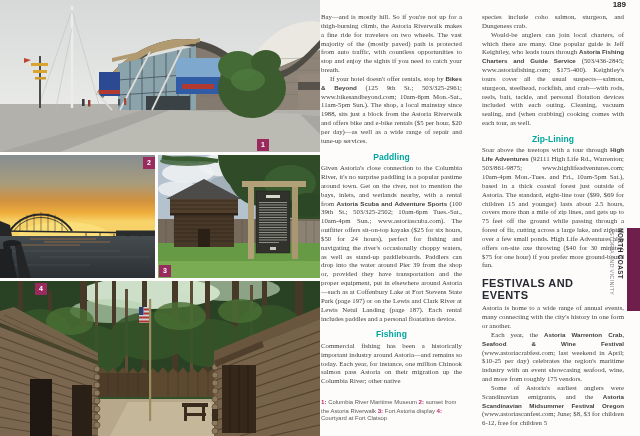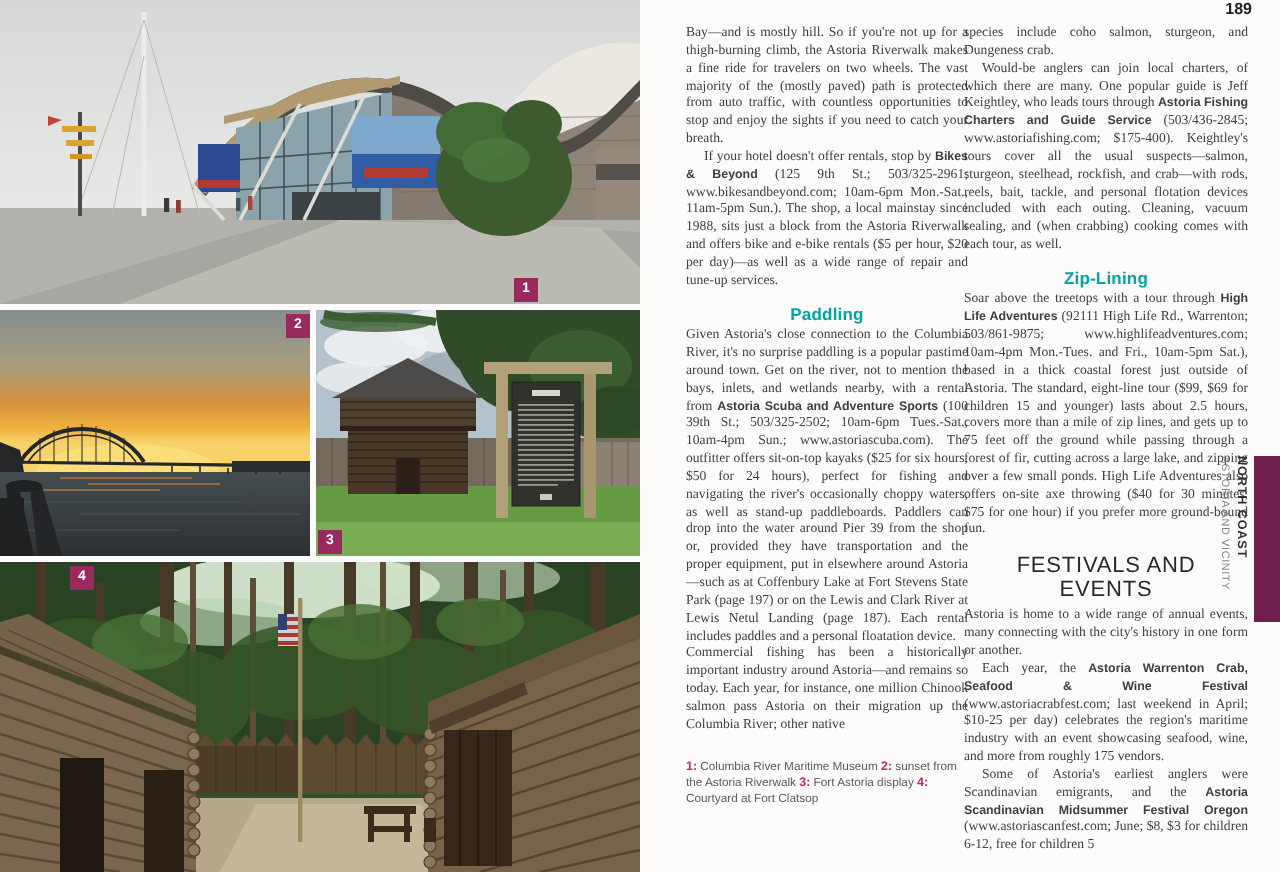--- a/index.html
+++ b/index.html
@@ -19,36 +19,36 @@
     position:absolute;width:12px;height:12px;background:var(--badge);
     color:#fff;font-family:"Liberation Sans",sans-serif;font-weight:bold;
     font-size:7px;line-height:12px;text-align:center;z-index:5;
   }
   #badge1{left:257px;top:139px;}
   #badge2{left:143px;top:157px;}
   #badge3{left:159px;top:265px;}
   #badge4{left:35px;top:283px;}
 
   .col{position:absolute;top:13px;width:141px;height:423px;overflow:hidden;}
-  #col1{left:343px;}
+  #col1{left:321px;}
   #col2{left:482px;width:142px;}
   .para{
     margin:0;font-size:6.8px;line-height:8.85px;color:#3f3e3c;
     text-align:justify;
   }
   .para.indent{text-indent:9px;}
   .bold{font-family:"Liberation Sans",sans-serif;font-weight:bold;font-size:6.2px;}
   .h3{
     font-family:"Liberation Sans",sans-serif;font-weight:bold;
     font-size:8.5px;color:var(--teal);margin:6px 0 2.5px;letter-spacing:0.1px;text-align:center;
   }
   .h2{
-    font-family:"Liberation Sans",sans-serif;font-weight:normal;
+    font-family:"Liberation Sans",sans-serif;font-weight:bold;
     font-size:11px;line-height:11.5px;color:#262833;letter-spacing:0.4px;
-    margin:8px 0 3px;white-space:pre-line;text-align:center;
+    margin:8px 0 3px;white-space:pre-line;
   }
   .caption{
     margin:12px 0 0;font-family:"Liberation Sans",sans-serif;
     font-size:5.9px;line-height:7.6px;color:#5a5a58;text-align:left;
   }
   .caption .num{color:var(--capnum);font-weight:bold;}
 
   #page-number{
     position:absolute;right:14px;top:0;
     font-family:"Liberation Sans",sans-serif;font-weight:bold;
@@ -413,20 +413,21 @@
 <div class="badge" id="badge3">3</div>
 <div class="badge" id="badge4">4</div>
 
 <div id="page-number">189</div>
 
 <div class="col" id="col1">
     <p class="para"><span>Bay—and is mostly hill. So if you're not up for a thigh-burning climb, the Astoria Riverwalk makes a fine ride for travelers on two wheels. The vast majority of the (mostly paved) path is protected from auto traffic, with countless opportunities to stop and enjoy the sights if you need to catch your breath.</span></p>
     <p class="para indent"><span>If your hotel doesn't offer rentals, stop by </span><span class="bold">Bikes &amp; Beyond</span><span> (125 9th St.; 503/325-2961; www.bikesandbeyond.com; 10am-6pm Mon.-Sat., 11am-5pm Sun.). The shop, a local mainstay since 1988, sits just a block from the Astoria Riverwalk and offers bike and e-bike rentals ($5 per hour, $20 per day)—as well as a wide range of repair and tune-up services.</span></p>
     <div class="h3">Paddling</div>
     <p class="para"><span>Given Astoria's close connection to the Columbia River, it's no surprise paddling is a popular pastime around town. Get on the river, not to mention the bays, inlets, and wetlands nearby, with a rental from </span><span class="bold">Astoria Scuba and Adventure Sports</span><span> (100 39th St.; 503/325-2502; 10am-6pm Tues.-Sat., 10am-4pm Sun.; www.astoriascuba.com). The outfitter offers sit-on-top kayaks ($25 for six hours, $50 for 24 hours), perfect for fishing and navigating the river's occasionally choppy waters, as well as stand-up paddleboards. Paddlers can drop into the water around Pier 39 from the shop or, provided they have transportation and the proper equipment, put in elsewhere around Astoria—such as at Coffenbury Lake at Fort Stevens State Park (page 197) or on the Lewis and Clark River at Lewis Netul Landing (page 187). Each rental includes paddles and a personal floatation device.</span></p>
+    <div class="h3">Fishing</div>
     <p class="para"><span>Commercial fishing has been a historically important industry around Astoria—and remains so today. Each year, for instance, one million Chinook salmon pass Astoria on their migration up the Columbia River; other native</span></p>
     <p class="caption"><span class="bold num">1:</span><span> Columbia River Maritime Museum </span><span class="bold num">2:</span><span> sunset from the Astoria Riverwalk </span><span class="bold num">3:</span><span> Fort Astoria display </span><span class="bold num">4:</span><span> Courtyard at Fort Clatsop</span></p>
   </div>
 <div class="col" id="col2">
     <p class="para"><span>species include coho salmon, sturgeon, and Dungeness crab.</span></p>
     <p class="para indent"><span>Would-be anglers can join local charters, of which there are many. One popular guide is Jeff Keightley, who leads tours through </span><span class="bold">Astoria Fishing Charters and Guide Service</span><span> (503/436-2845; www.astoriafishing.com; $175-400). Keightley's tours cover all the usual suspects—salmon, sturgeon, steelhead, rockfish, and crab—with rods, reels, bait, tackle, and personal flotation devices included with each outing. Cleaning, vacuum sealing, and (when crabbing) cooking comes with each tour, as well.</span></p>
     <div class="h3">Zip-Lining</div>
     <p class="para"><span>Soar above the treetops with a tour through </span><span class="bold">High Life Adventures</span><span> (92111 High Life Rd., Warrenton; 503/861-9875; www.highlifeadventures.com; 10am-4pm Mon.-Tues. and Fri., 10am-5pm Sat.), based in a thick coastal forest just outside of Astoria. The standard, eight-line tour ($99, $69 for children 15 and younger) lasts about 2.5 hours, covers more than a mile of zip lines, and gets up to 75 feet off the ground while passing through a forest of fir, cutting across a large lake, and zipping over a few small ponds. High Life Adventures also offers on-site axe throwing ($40 for 30 minutes, $75 for one hour) if you prefer more ground-bound fun.</span></p>
     <div class="h2">FESTIVALS AND
 EVENTS</div>

